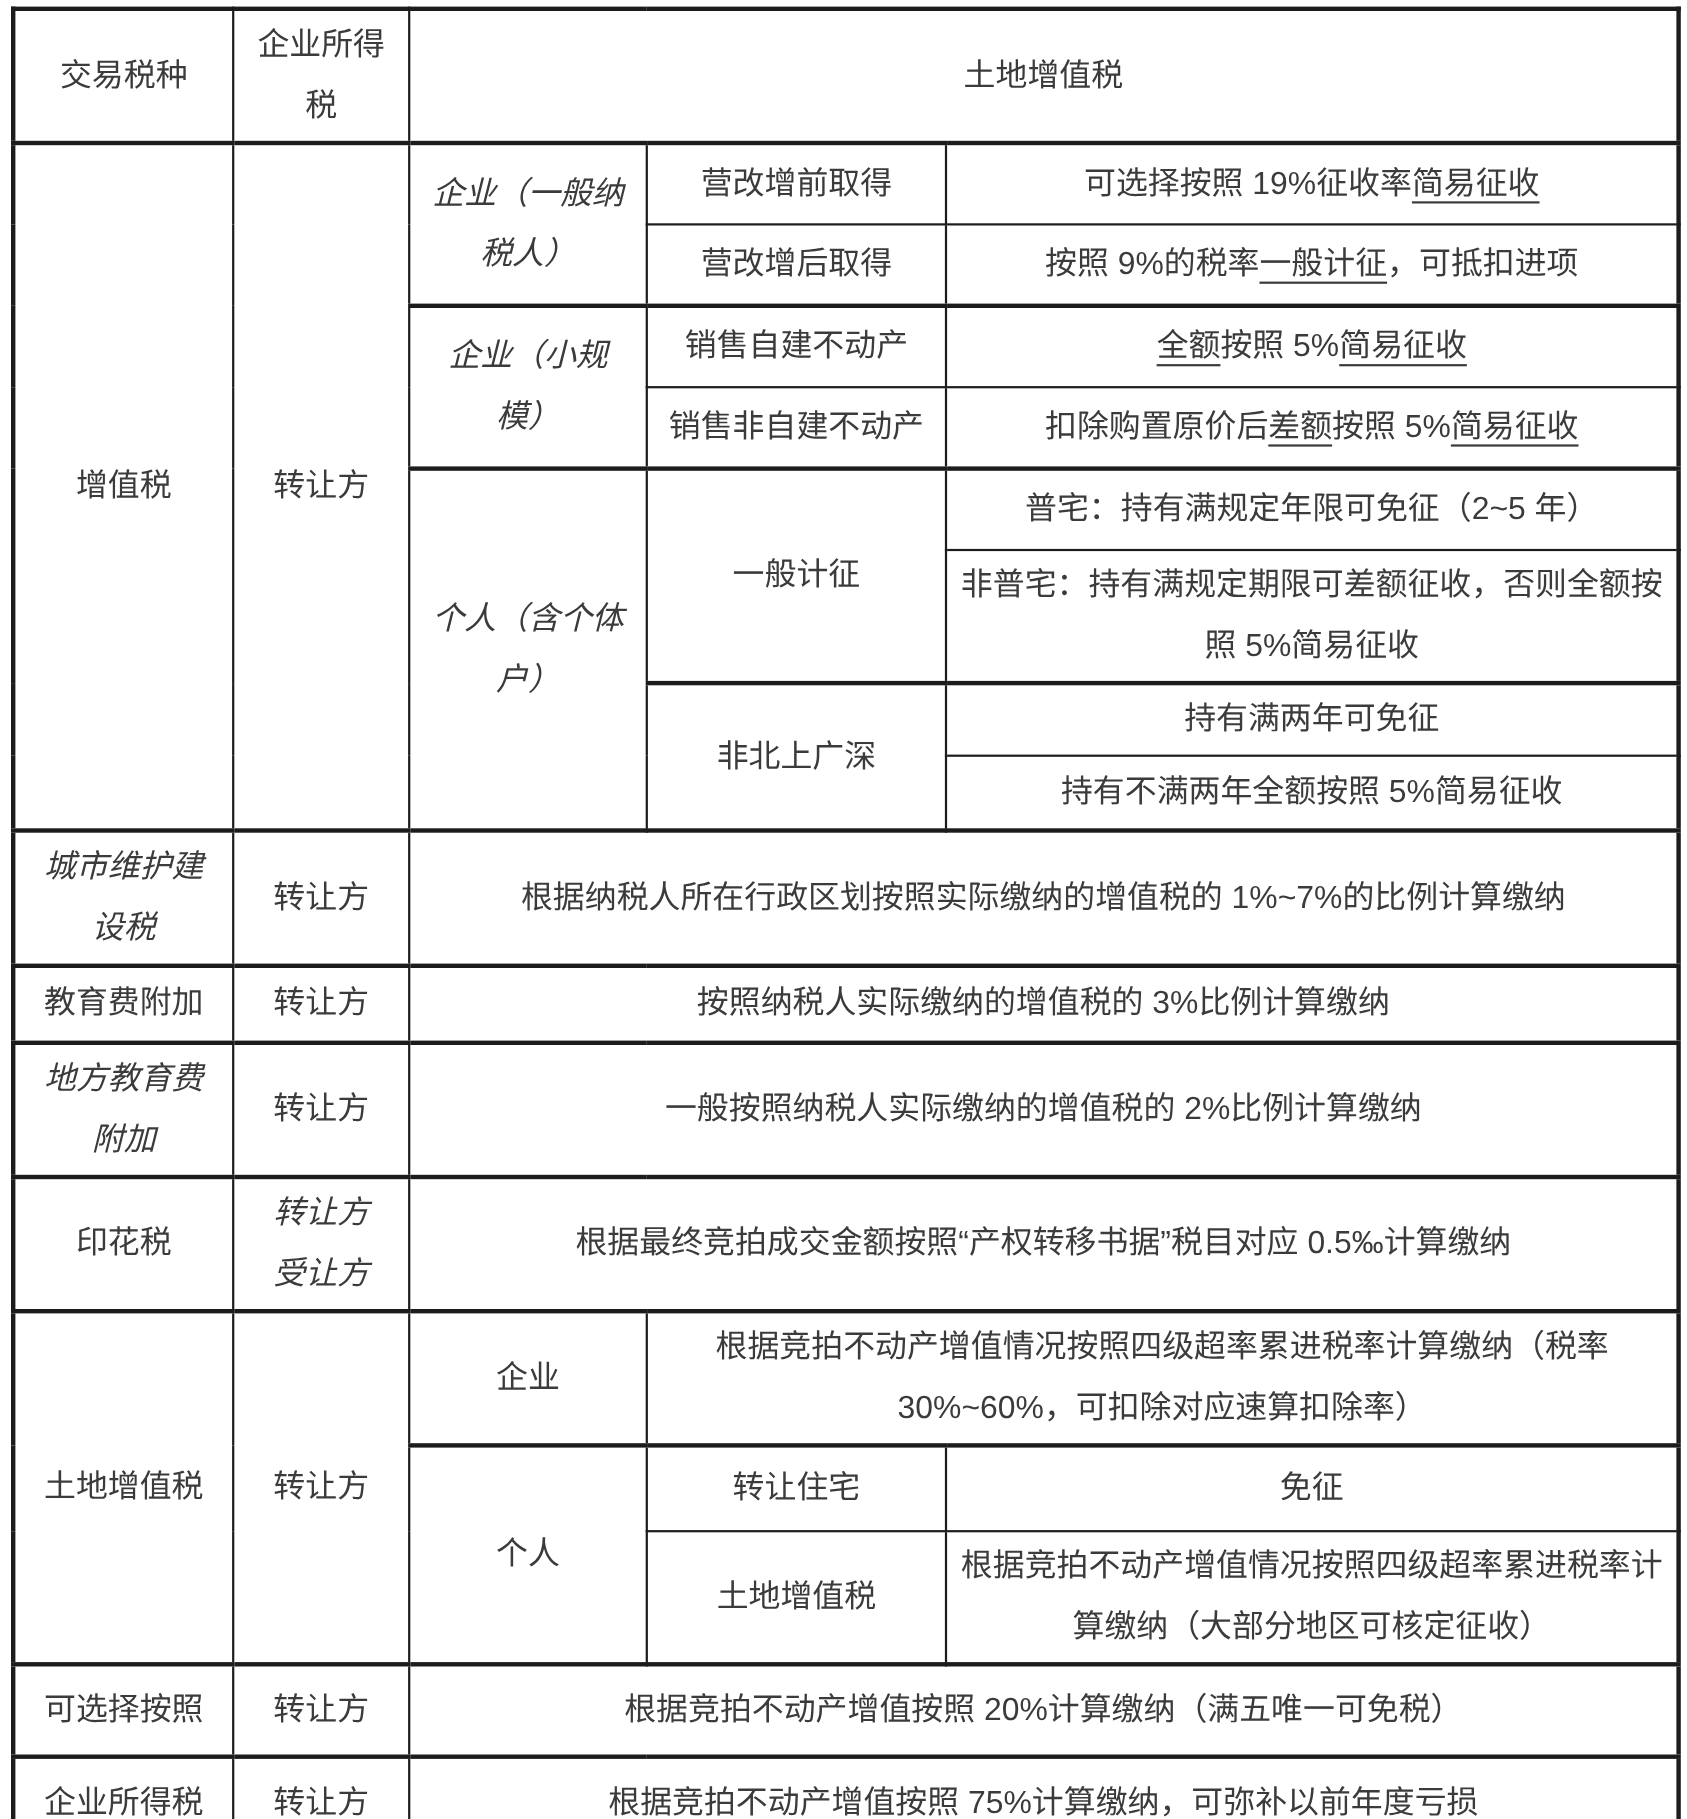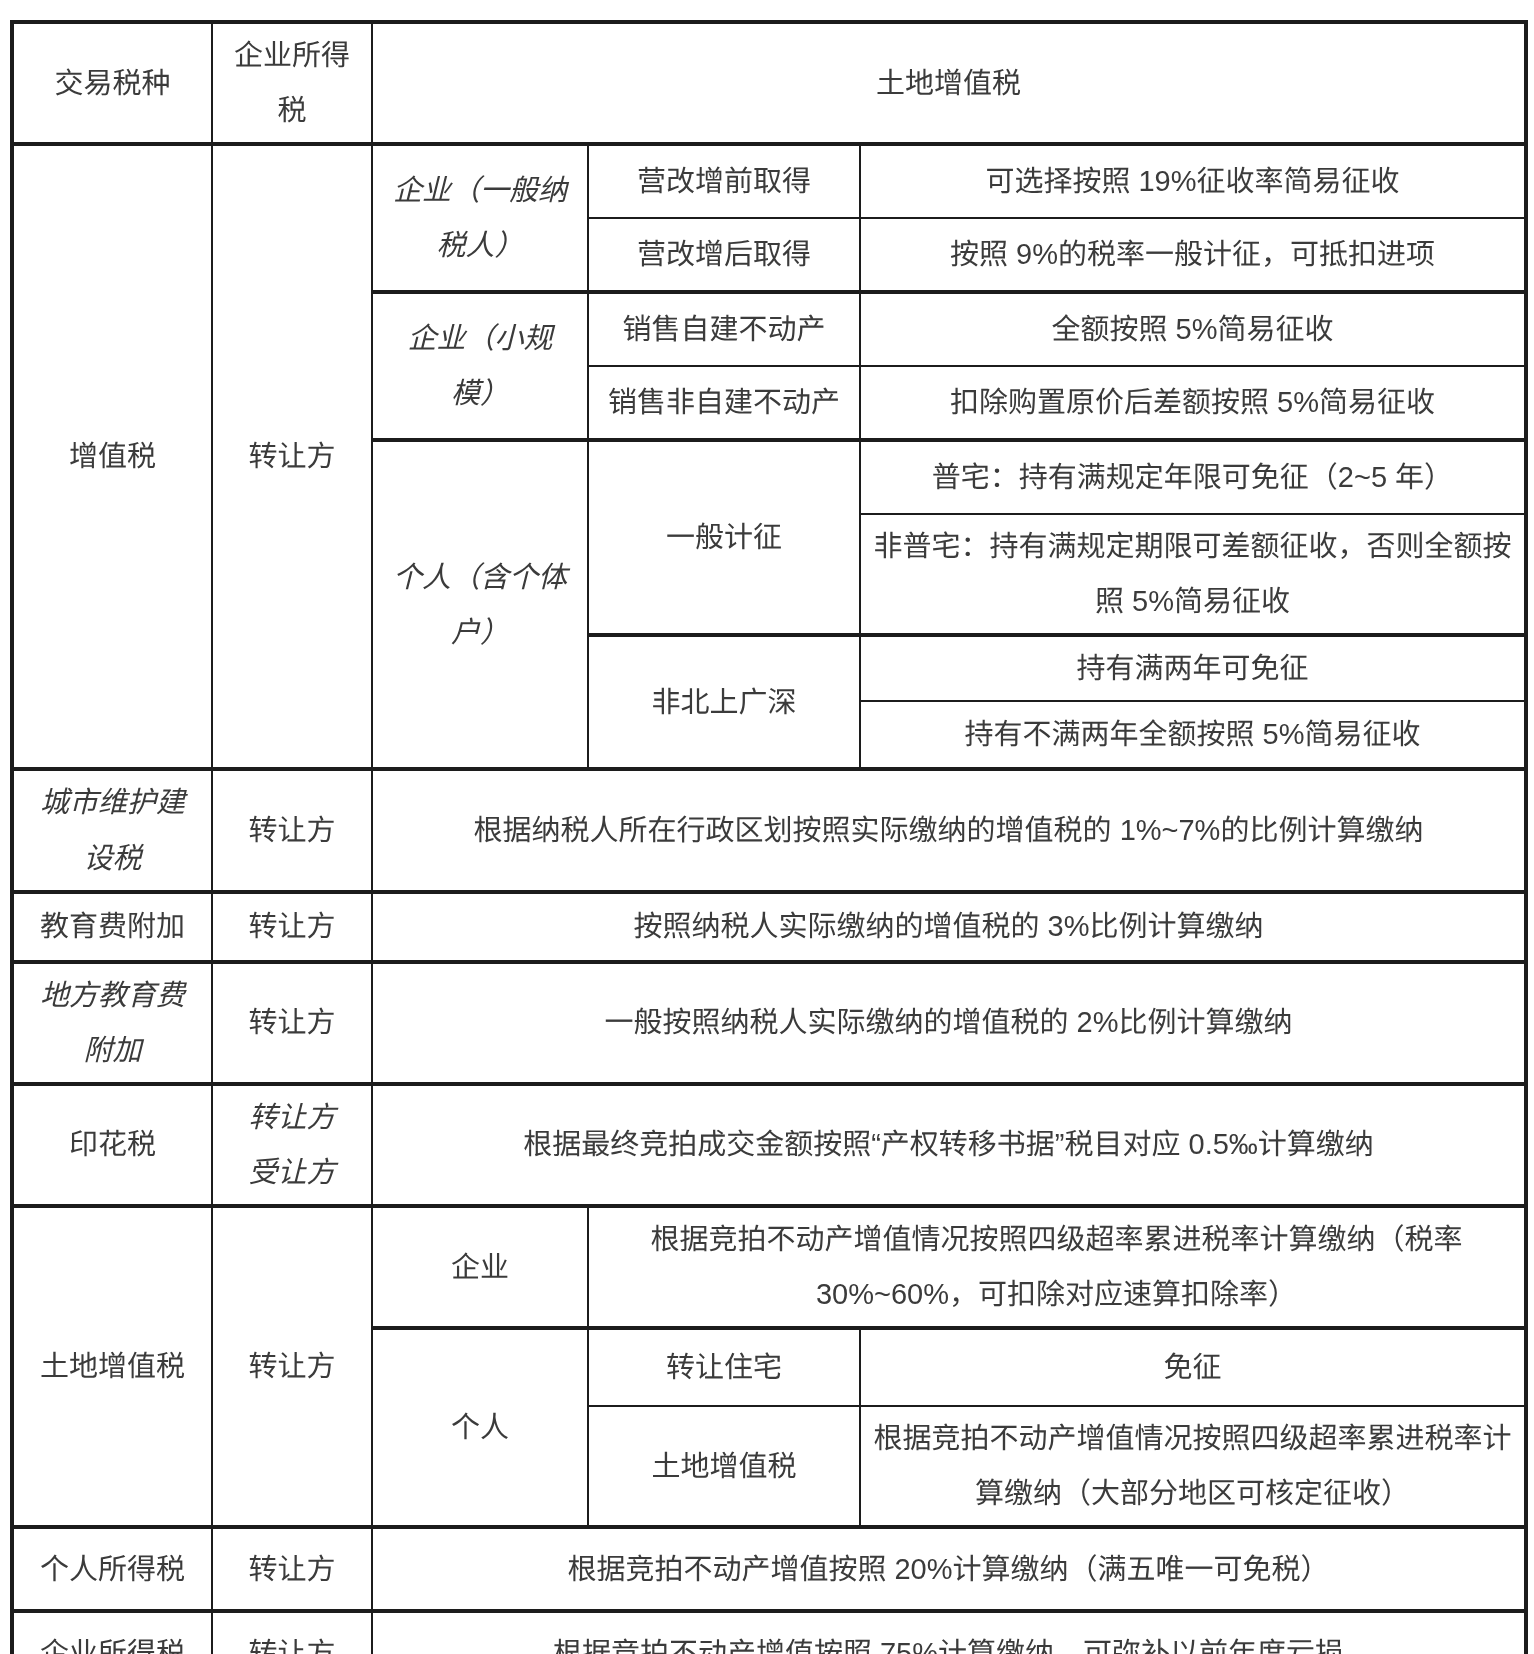--- a/index.html
+++ b/index.html
@@ -1,20 +1,20 @@
 <!DOCTYPE html>
 <html lang="zh-CN"><head>
 <meta charset="utf-8">
 <style>
   * { box-sizing: border-box; }
   html, body { margin: 0; padding: 0; background: #ffffff; }
   .page {
     width: 1534px;
     height: 1654px;
-    padding: 20px 10px 0 10px;
+    padding: 6px 10px 0 10px;
     background: #ffffff;
   }
   table.tax {
     border-collapse: collapse;
     table-layout: fixed;
     width: 1514px;
     font-family: "Liberation Sans", "DejaVu Sans", sans-serif;
     font-size: 29px;
     color: #3b3b3b;
     line-height: 1.9;
@@ -28,20 +28,21 @@
     font-weight: normal;
   }
   
   tr.sep > td { border-top-width: 4px; }
   td.rule {
     text-align: left;
     padding: 6px 10px 6px 15px;
   }
   td.ml { white-space: pre-line; font-style: italic; }
   span.u {
+    text-decoration: underline;
     text-underline-offset: 7px;
     text-decoration-thickness: 2px;
   }
 </style>
 </head>
 <body>
 
 <div class="page">
   <table class="tax">
     <colgroup>
@@ -135,21 +136,21 @@
       <td rowspan="2">个人</td>
       <td>转让住宅</td>
       <td class="rule">免征</td>
     </tr>
     <tr style="height:100px">
       <td>土地增值税</td>
       <td class="rule">根据竞拍不动产增值情况按照四级超率累进税率计算缴纳（大部分地区可核定征收）</td>
     </tr>
 
     <tr class="sep" style="height:84px">
-      <td>个人所得税</td>
+      <td>可选择按照</td>
       <td>转让方</td>
       <td colspan="3" class="rule">根据竞拍不动产增值按照 20%计算缴纳（满五唯一可免税）</td>
     </tr>
 
     <tr class="sep" style="height:84px">
       <td>企业所得税</td>
       <td>转让方</td>
       <td colspan="3" class="rule">根据竞拍不动产增值按照 75%计算缴纳，可弥补以前年度亏损</td>
     </tr>
 

